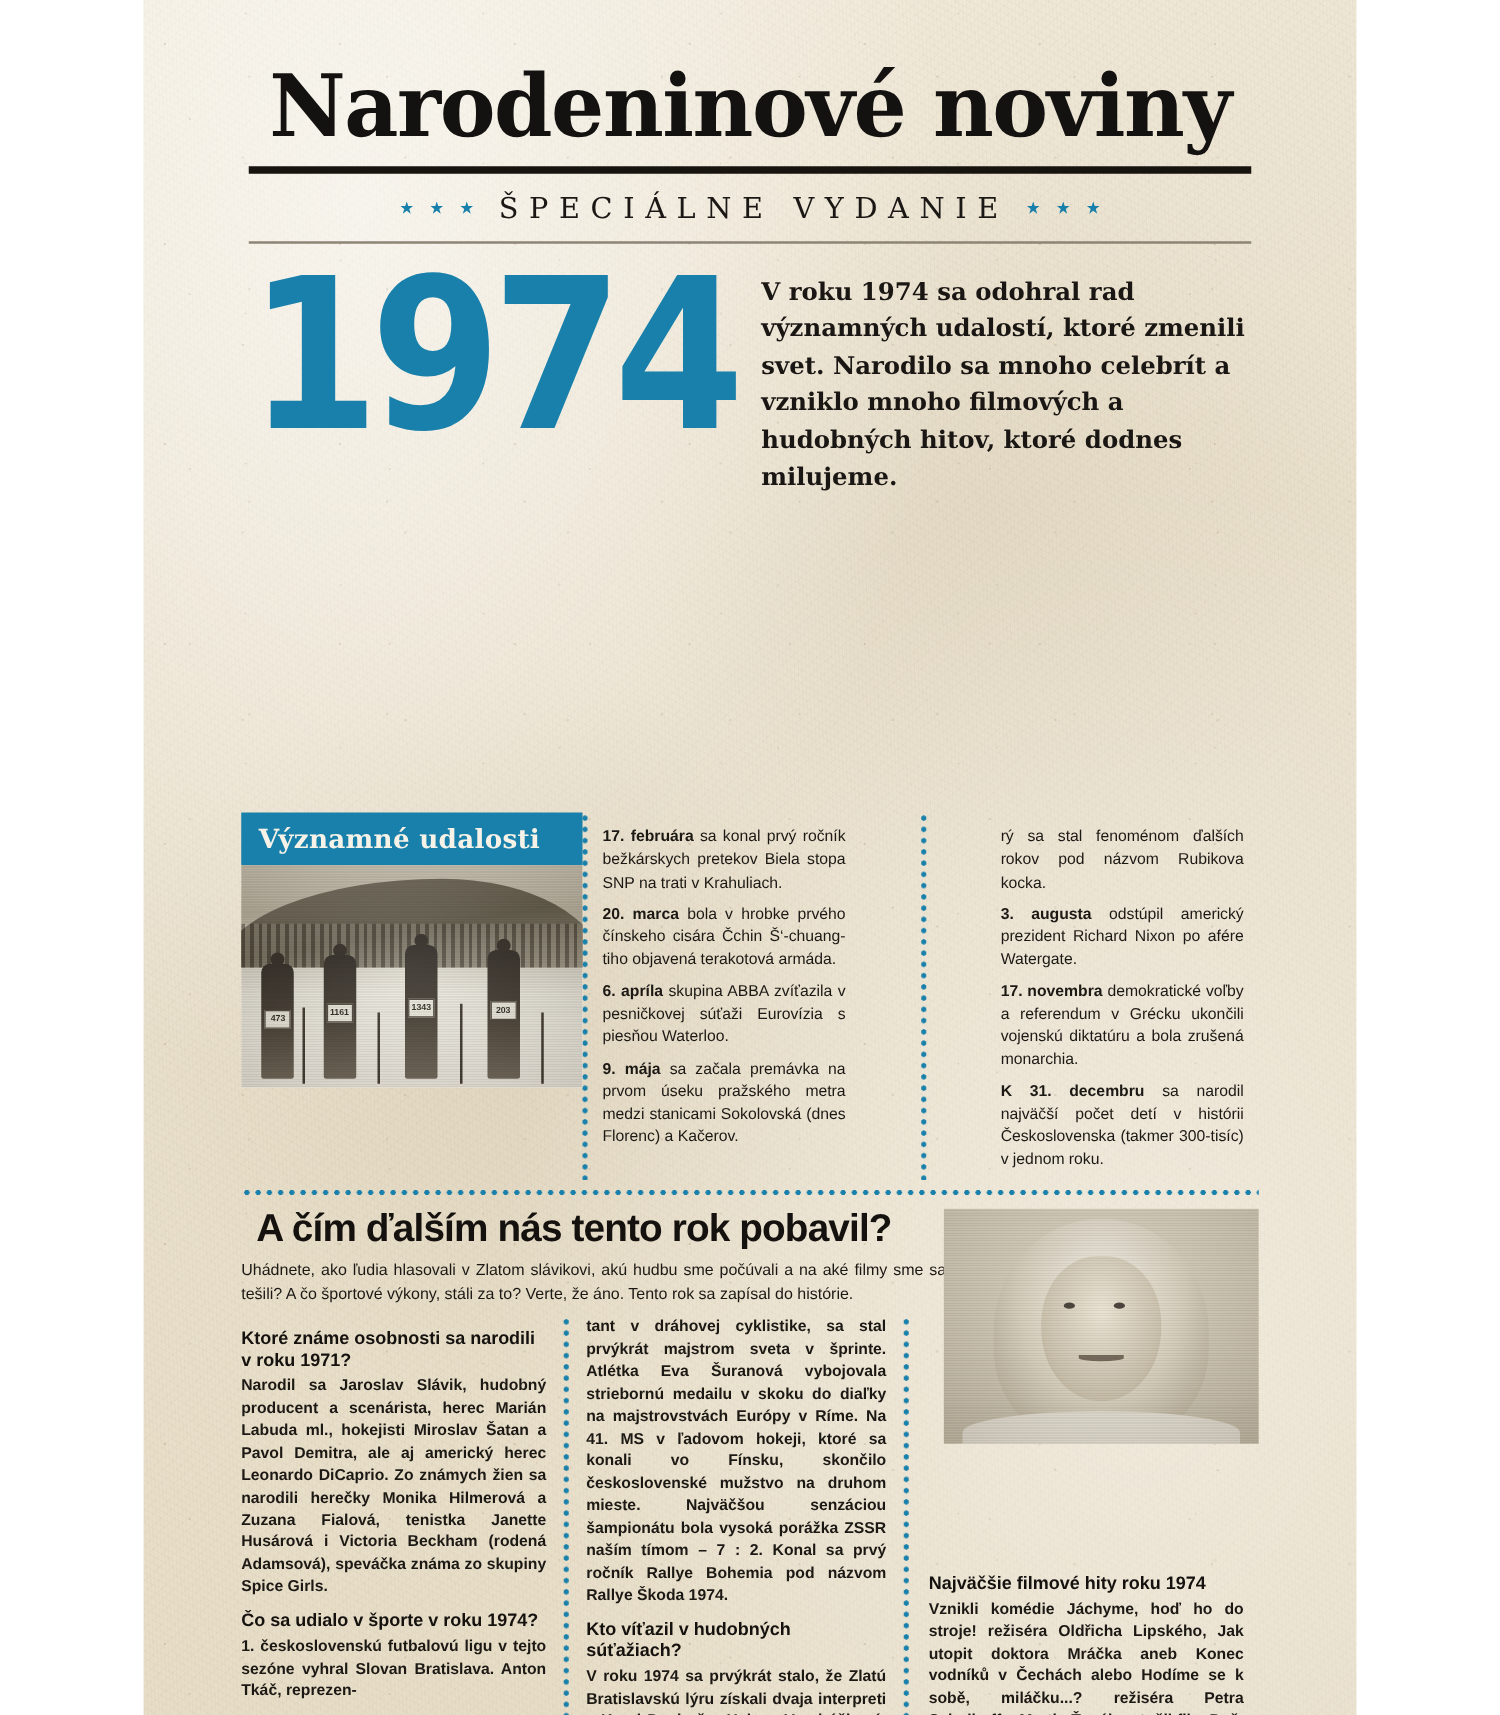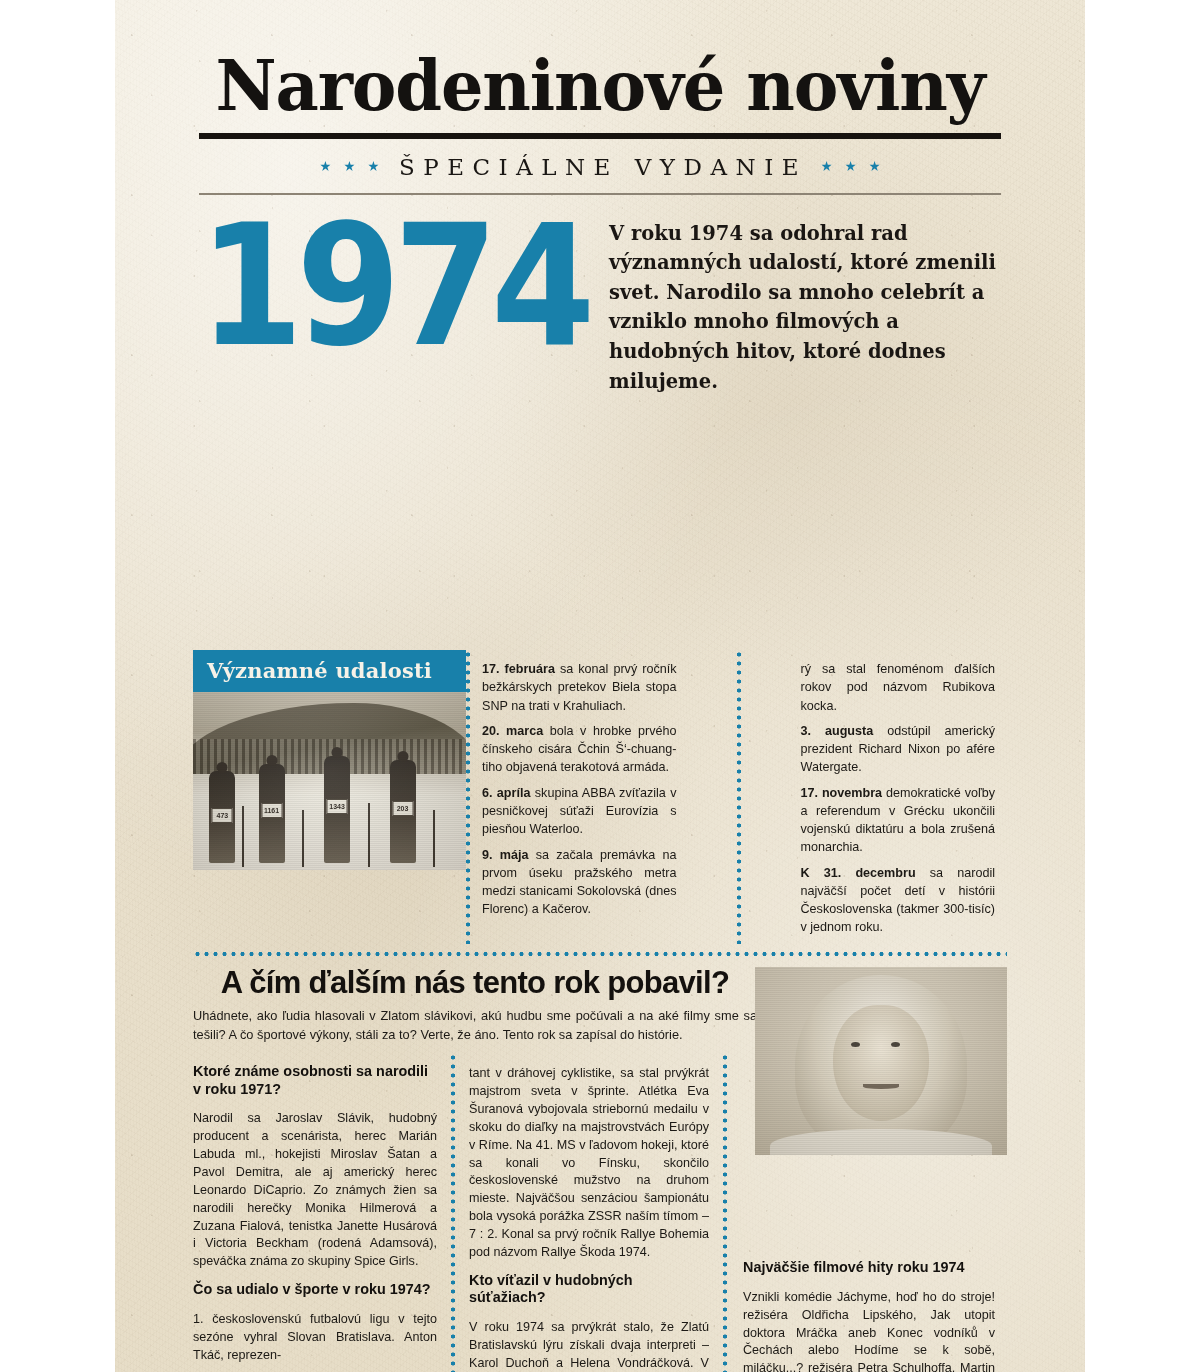--- a/index.html
+++ b/index.html
@@ -207,23 +207,22 @@
   .ev-col p { margin: 0 0 7.5px 0; }
   .ev-col b { font-weight: 700; }
 
   
   .feature-head {
     font-family: "Liberation Sans", sans-serif;
     font-weight: 700;
     font-size: 31px;
     letter-spacing: -.7px;
     color: #14110e;
-    margin: 9px 0 6px 0;
+    margin: 9px 0 6px 12px;
     padding-right: 250px;
-    text-align: center;
   }
   .feature-lead {
     font-size: 12.8px; line-height: 1.45; color: #1c1915;
     text-align: justify; margin: 0 0 9px 0;
     padding-right: 250px;
   }
 
   .cols3 { display: flex; margin-top: 2px; }
   .col { box-sizing: border-box; }
   .col-a { width: 258px; flex:none; padding-right: 14px; }
@@ -231,22 +230,23 @@
   .col-c { width: 268px; flex:none; padding-left: 16px; }
 
   .sec-head {
     font-family: "Liberation Sans", sans-serif;
     font-weight: 700; font-size: 14.4px;
     line-height: 1.22; color: #14110e;
     margin: 10px 0 2px 0;
   }
   .body-p {
     font-size: 12.6px; line-height: 1.42; color: #1c1915;
-    text-align: justify; margin: 12px 0 6px 0;
+    text-align: justify; margin: 0 0 6px 0;
     hyphens: auto;
+    font-weight: bold;
   }
 </style>
 </head>
 <body>
 
 <div id="sheet">
   <div class="inner">
 
     <div class="masthead">
       <h1 class="masthead-title">Narodeninové noviny</h1>

